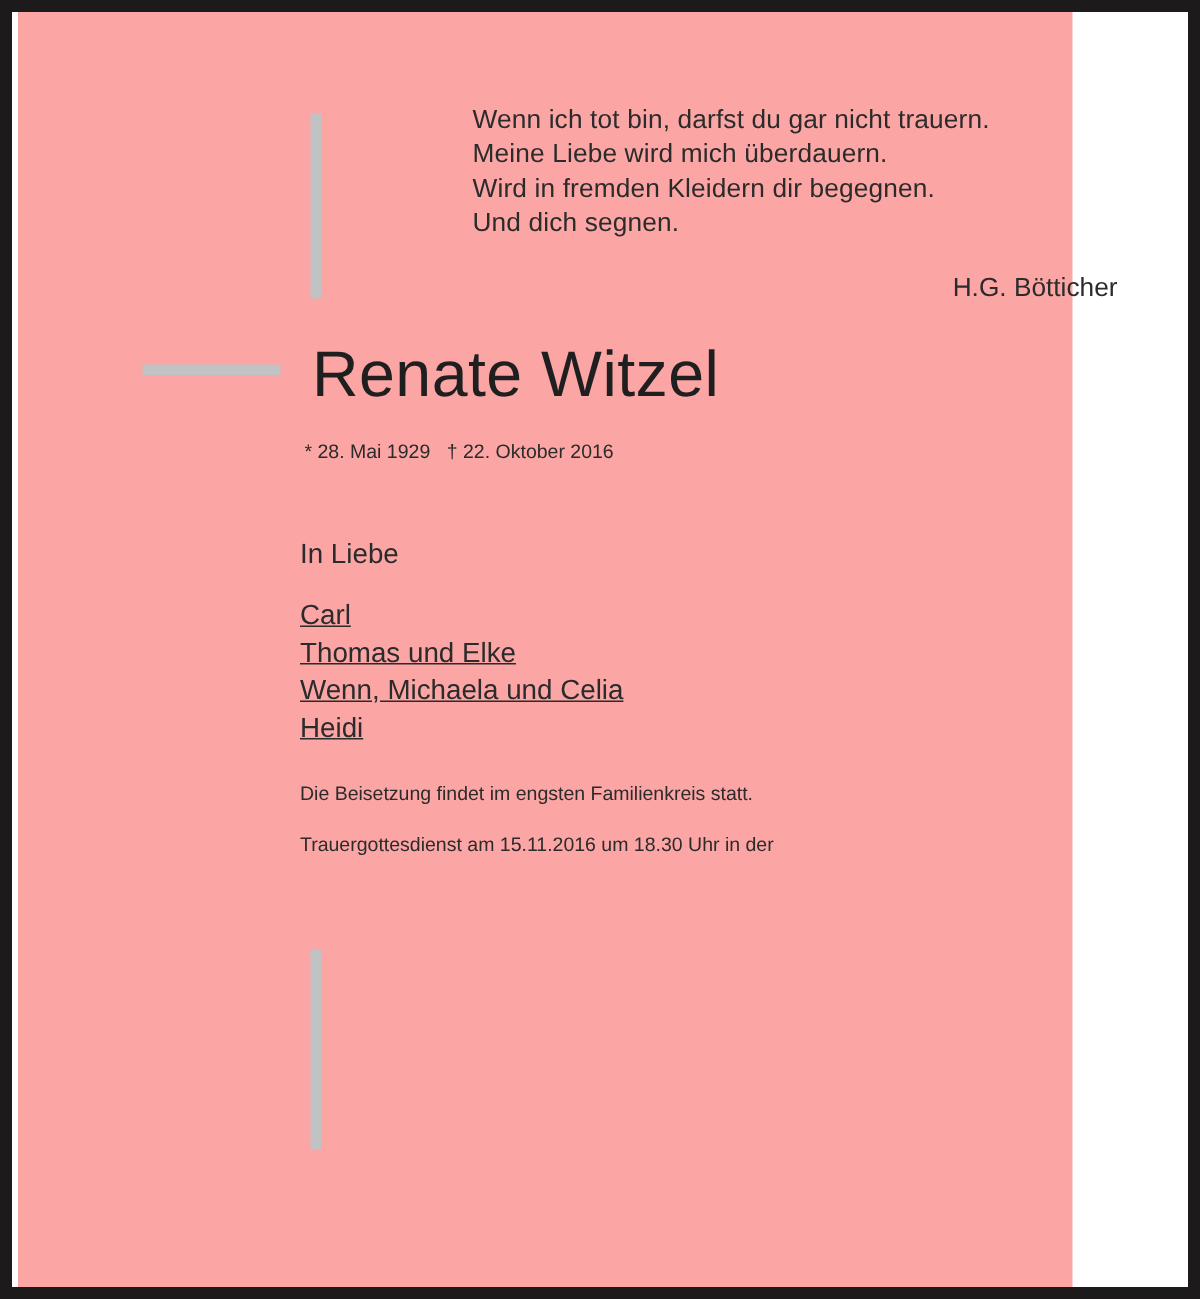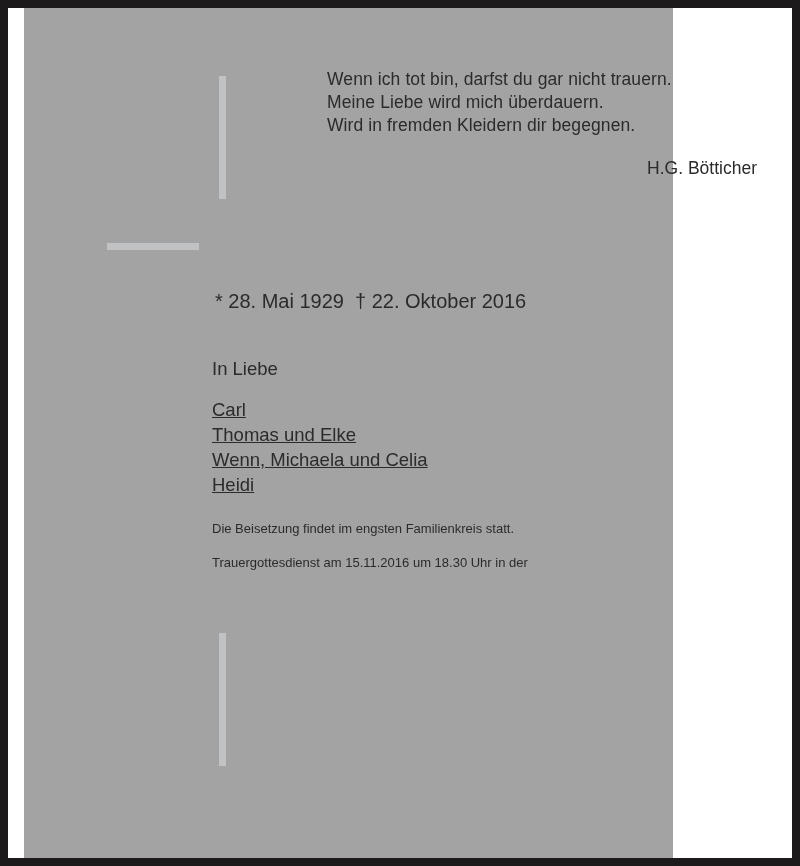--- a/index.html
+++ b/index.html
@@ -17,24 +17,24 @@
     height: 866px;
     box-sizing: border-box;
     background: #ffffff;
     border: 8px solid #1c1a1b;
     overflow: hidden;
   }
 
   .canvas {
     position: absolute;
     top: 0;
-    left: 16px;
-    width: 649px;
+    left: 4px;
+    width: 703px;
     height: 850px;
-    background: #a3a3a3;
+    background: #fca5a5;
   }
 
   
   .bar-vertical {
     position: absolute;
     width: 7px;
     background: #c0c2c4;
   }
   .bar-vertical.top {
     left: 195px;
@@ -87,21 +87,21 @@
     font-weight: 300;
     color: #1f1f1f;
     letter-spacing: 0.3px;
     white-space: nowrap;
   }
 
   .dates {
     position: absolute;
     left: 191px;
     top: 281px;
-    font-size: 20px;
+    font-size: 13px;
     line-height: 24px;
     color: #2b2b2b;
     white-space: nowrap;
   }
   .dates .sep {
     display: inline-block;
     width: 11px;
   }
 
   
@@ -141,25 +141,27 @@
 
 <div class="page">
   <div class="canvas">
 
     <div class="bar-vertical top"></div>
 
     <div class="poem">
       <div class="poem-line">Wenn ich tot bin, darfst du gar nicht trauern.</div>
       <div class="poem-line">Meine Liebe wird mich überdauern.</div>
       <div class="poem-line">Wird in fremden Kleidern dir begegnen.</div>
+      <div class="poem-line">Und dich segnen.</div>
       <div class="poem-attribution">H.G. Bötticher</div>
     </div>
 
     <div class="bar-horizontal"></div>
 
+    <div class="name">Renate Witzel</div>
 
     <div class="dates">
       <span>* 28. Mai 1929</span><span class="sep"></span><span>† 22. Oktober 2016</span>
     </div>
 
     <div class="block block-salutation">
       <div class="line">In Liebe</div>
     </div>
 
     <div class="block block-family">

